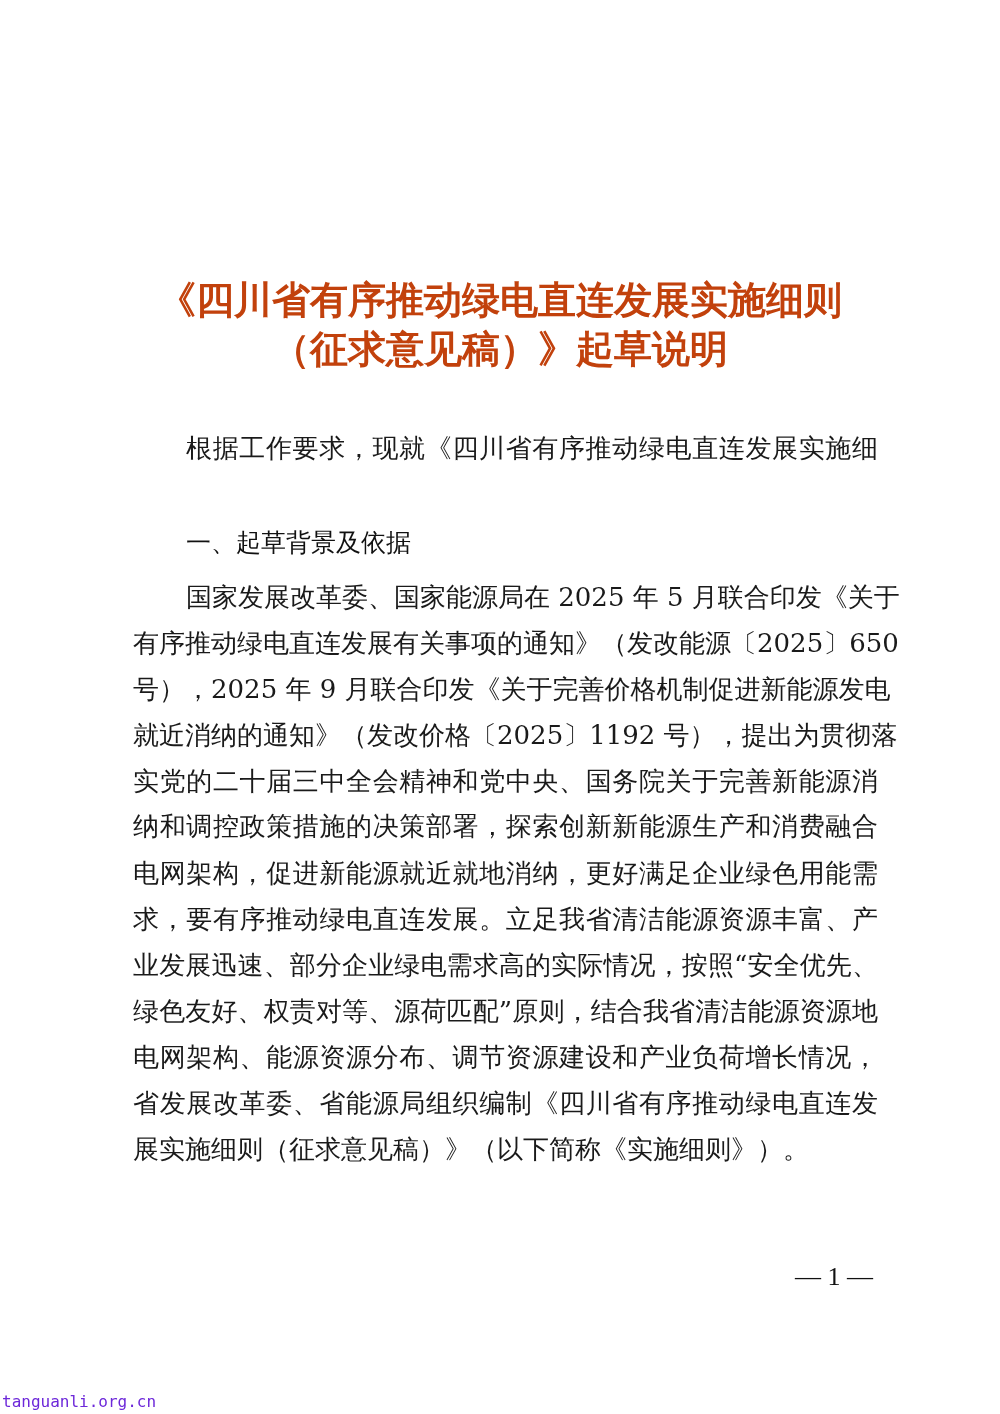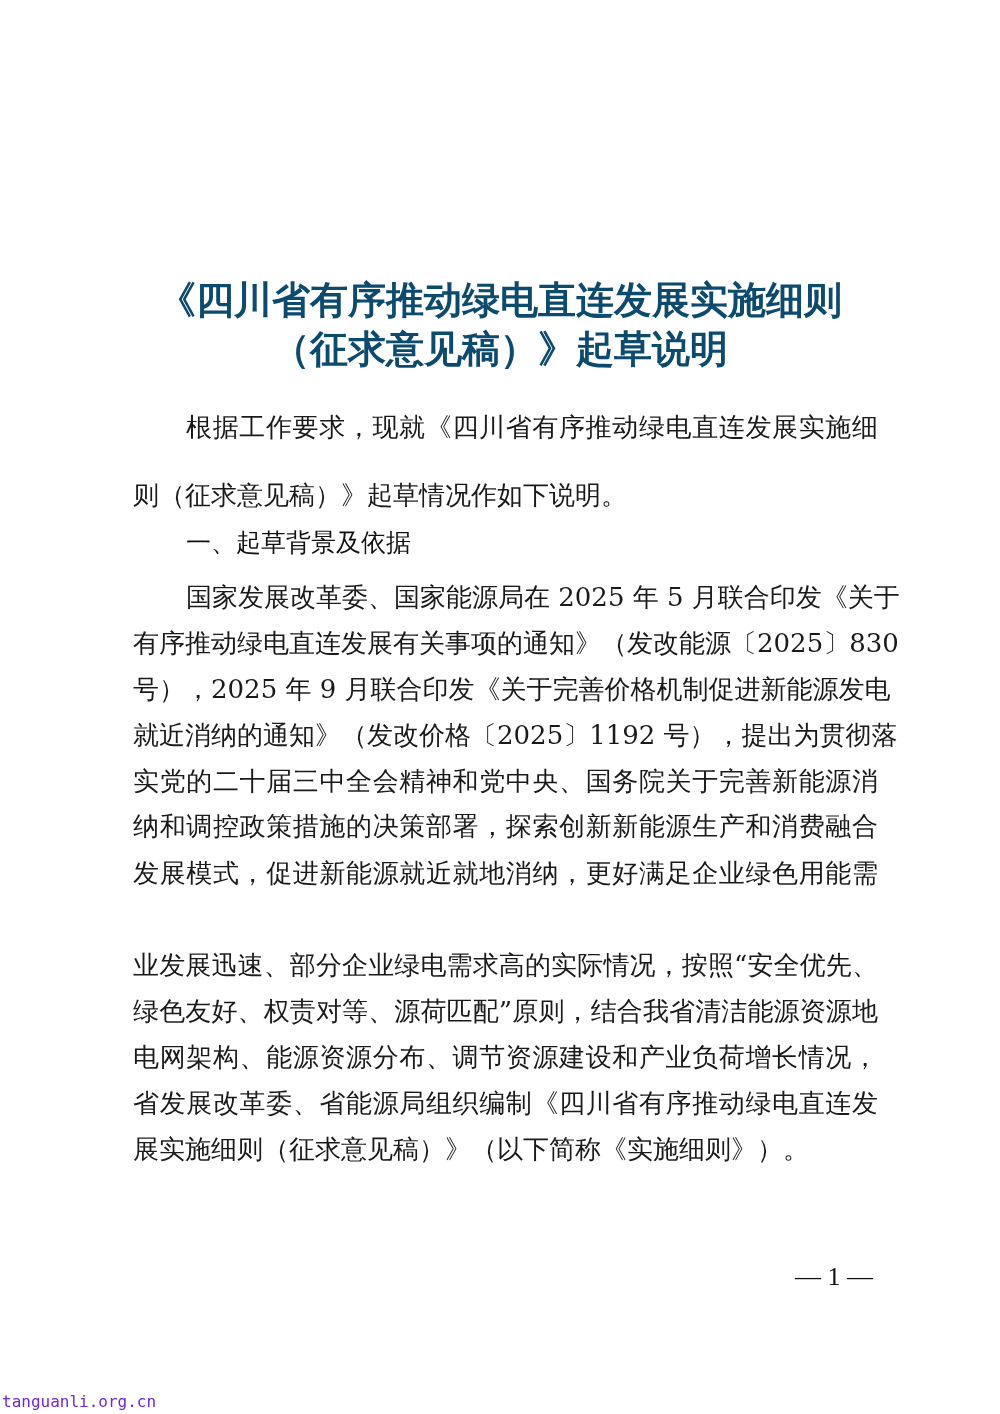--- a/index.html
+++ b/index.html
@@ -1,21 +1,21 @@
 <!DOCTYPE html>
 <html><head>
   <meta charset="utf-8">
   <style>
     html, body { margin: 0; padding: 0; background: #ffffff; }
     body { width: 1000px; height: 1414px; position: relative; overflow: hidden; }
     .page { position: absolute; left: 0; top: 0; width: 1000px; height: 1414px; background: #ffffff; }
     .title {
       position: absolute; left: 0; width: 1000px; text-align: center;
       font-family: "DejaVu Serif", "Liberation Serif", serif;
-      font-weight: bold; font-size: 38px; color: #0c4a6e; letter-spacing: 0px;
+      font-weight: bold; font-size: 38px; color: #c2410c; letter-spacing: 0px;
       line-height: 48px;
     }
     .title.l1 { top: 276px; }
     .title.l2 { top: 325px; }
     .body-line {
       position: absolute; left: 133px; width: 745px;
       font-family: "DejaVu Serif", "Liberation Serif", serif;
       font-size: 26px; color: #1a1a1a; line-height: 46px; height: 46px;
       white-space: nowrap; text-align: justify; text-align-last: justify;
     }
@@ -39,32 +39,32 @@
     }
   </style>
 </head>
 <body>
 
 <div class="page">
 
   <div class="title l1">《四川省有序推动绿电直连发展实施细则</div>
   <div class="title l2">（征求意见稿）》起草说明</div>
 
-  <div class="body-line indent" style="top:404px;">根据工作要求，现就《四川省有序推动绿电直连发展实施细</div>
-  <div class="body-line last" style="top:472px;">则（征求意见稿）》起草情况作如下说明。</div>
+  <div class="body-line indent" style="top:426px;font-family:Liberation Serif, serif;">根据工作要求，现就《四川省有序推动绿电直连发展实施细</div>
 
   <div class="heading-line" style="top:520px;">一、起草背景及依据</div>
 
   <div class="body-line indent" style="top:574px;">国家发展改革委、国家能源局在 2025 年 5 月联合印发《关于</div>
-  <div class="body-line" style="top:620px;">有序推动绿电直连发展有关事项的通知》（发改能源〔2025〕830</div>
+  <div class="body-line" style="top:620px;">有序推动绿电直连发展有关事项的通知》（发改能源〔2025〕650</div>
   <div class="body-line" style="top:666px;">号），2025 年 9 月联合印发《关于完善价格机制促进新能源发电</div>
   <div class="body-line" style="top:712px;">就近消纳的通知》（发改价格〔2025〕1192 号），提出为贯彻落</div>
   <div class="body-line" style="top:758px;">实党的二十届三中全会精神和党中央、国务院关于完善新能源消</div>
   <div class="body-line" style="top:804px;font-family:Liberation Serif, serif;">纳和调控政策措施的决策部署，探索创新新能源生产和消费融合</div>
-  <div class="body-line" style="top:850px;">发展模式，促进新能源就近就地消纳，更好满足企业绿色用能需</div>
+  <div class="body-line" style="top:850px;">电网架构，促进新能源就近就地消纳，更好满足企业绿色用能需</div>
+  <div class="body-line" style="top:896px;">求，要有序推动绿电直连发展。立足我省清洁能源资源丰富、产</div>
   <div class="body-line" style="top:942px;">业发展迅速、部分企业绿电需求高的实际情况，按照“安全优先、</div>
   <div class="body-line" style="top:988px;">绿色友好、权责对等、源荷匹配”原则，结合我省清洁能源资源地</div>
   <div class="body-line" style="top:1034px;">电网架构、能源资源分布、调节资源建设和产业负荷增长情况，</div>
   <div class="body-line" style="top:1080px;">省发展改革委、省能源局组织编制《四川省有序推动绿电直连发</div>
   <div class="body-line last" style="top:1126px;">展实施细则（征求意见稿）》（以下简称《实施细则》）。</div>
 
   <div class="page-number">— 1 —</div>
 
   <div class="watermark">tanguanli.org.cn</div>
 </div>

